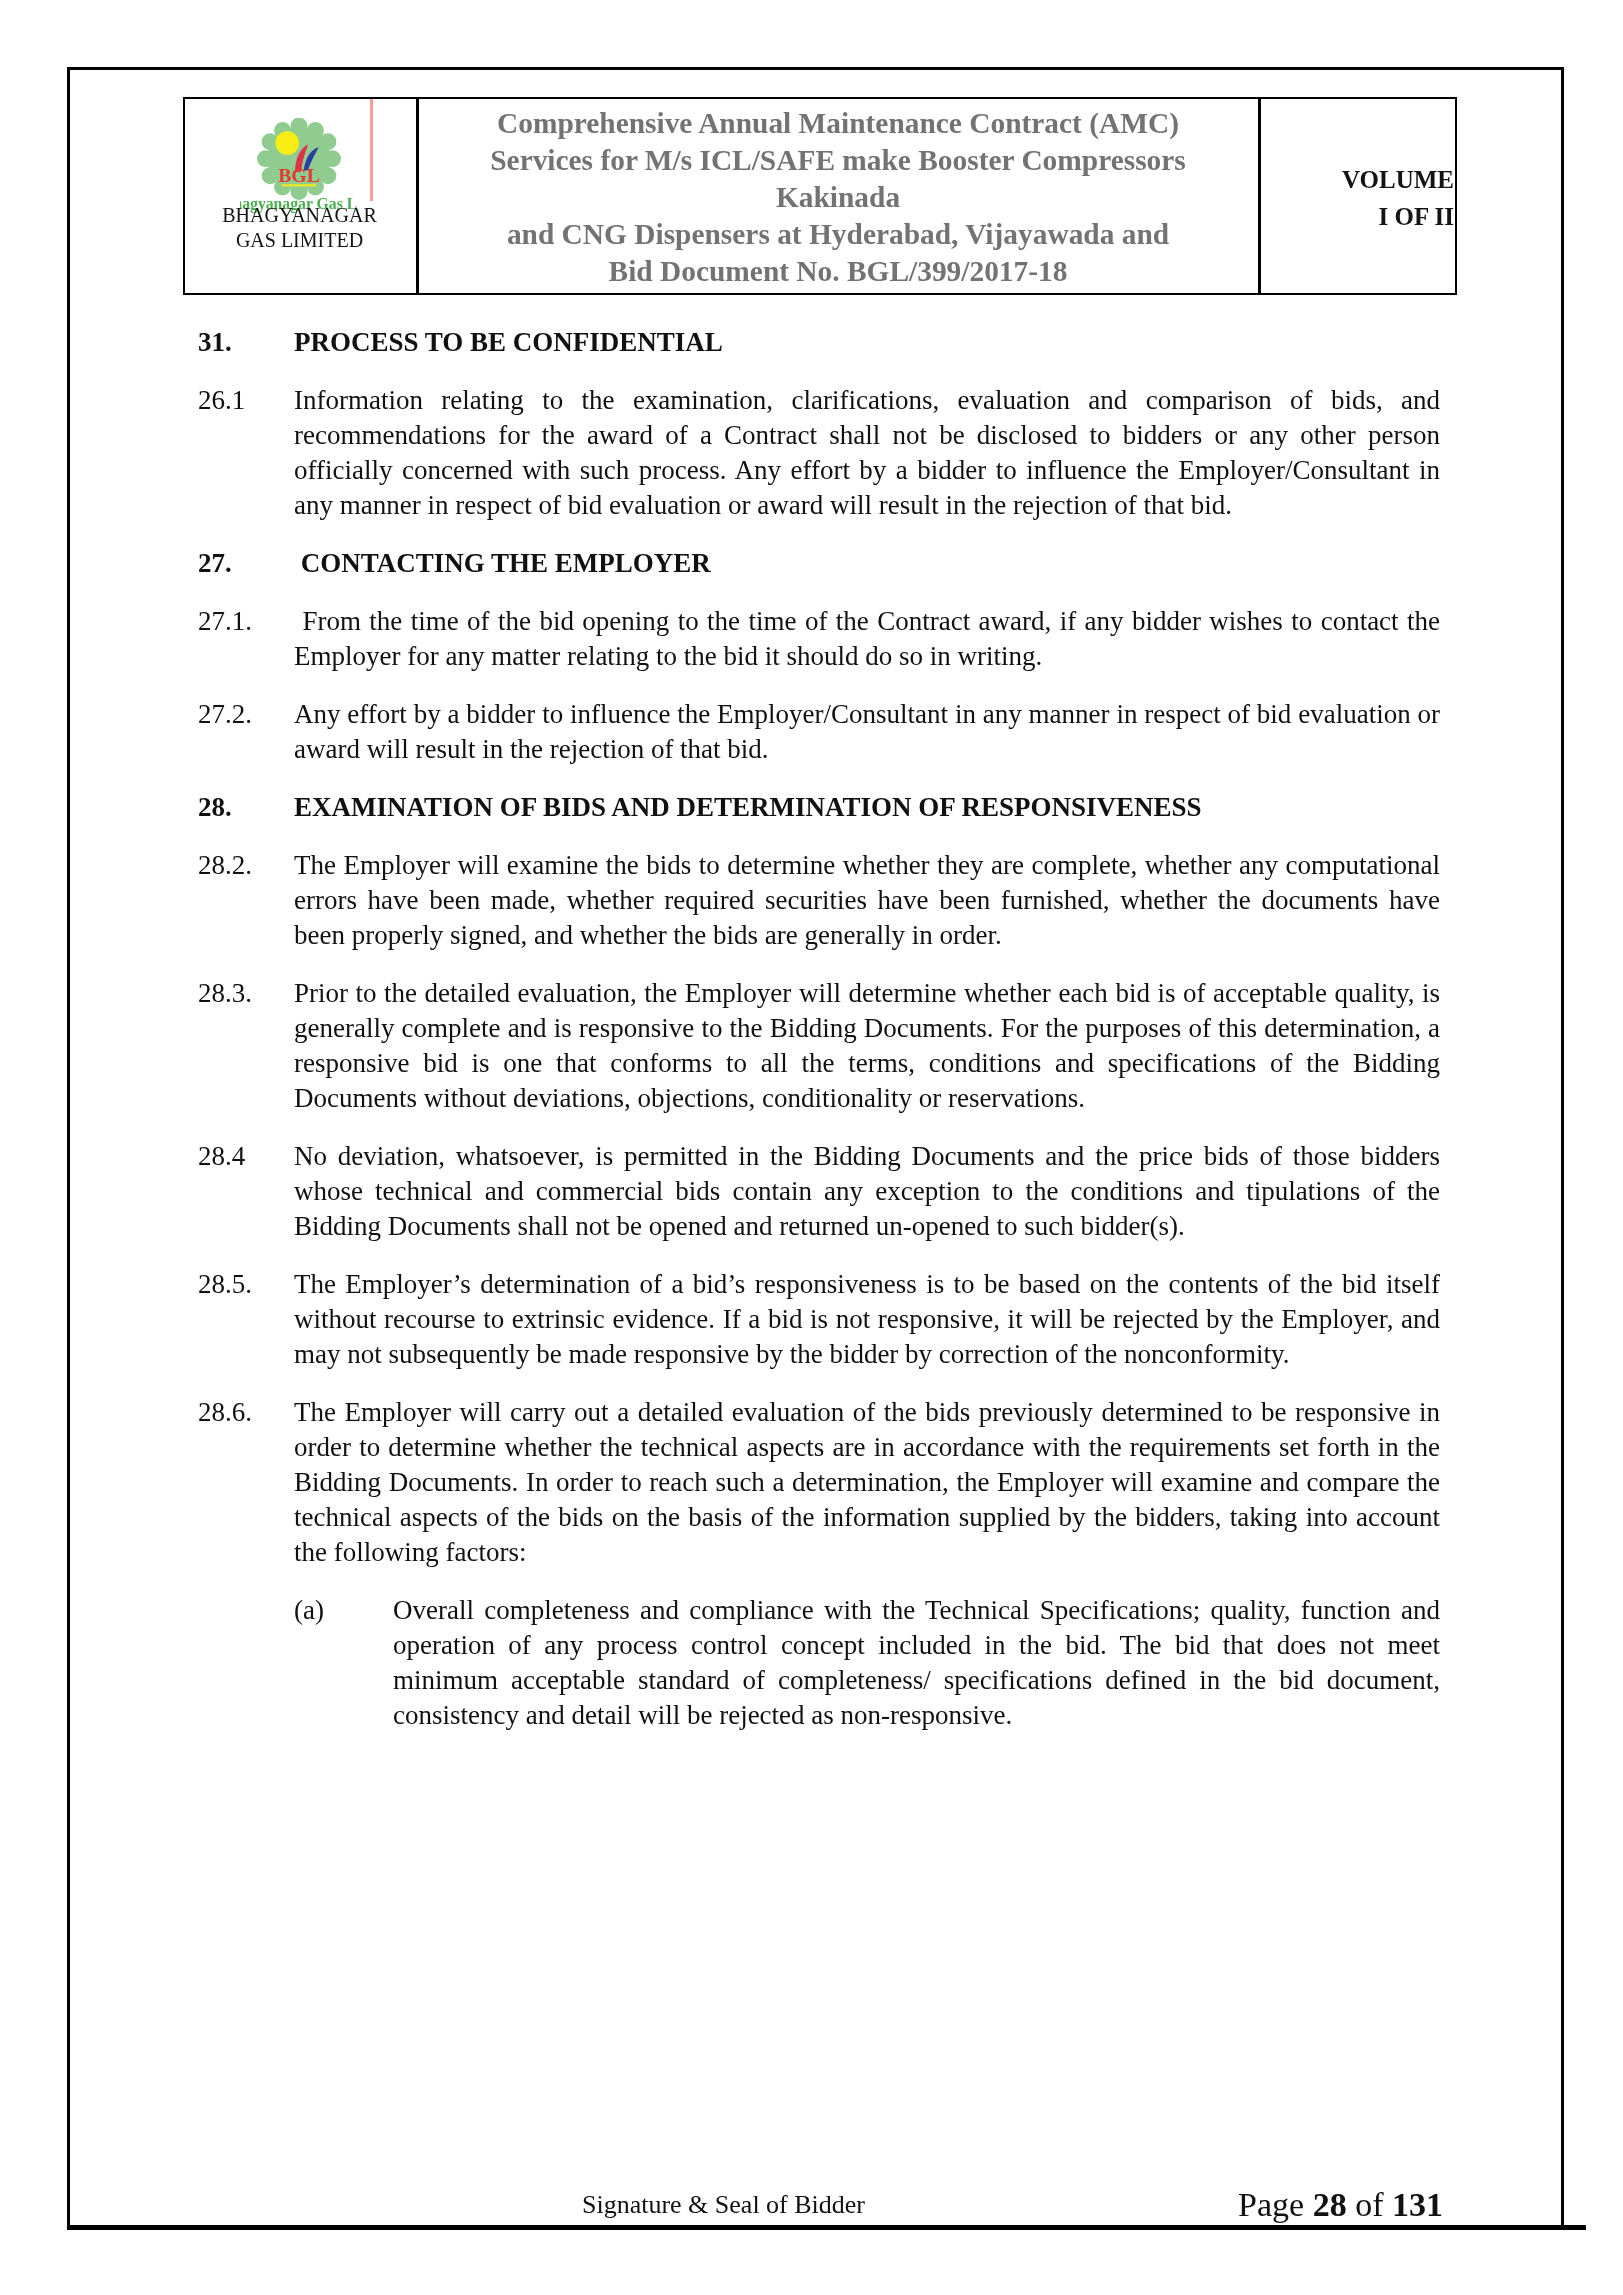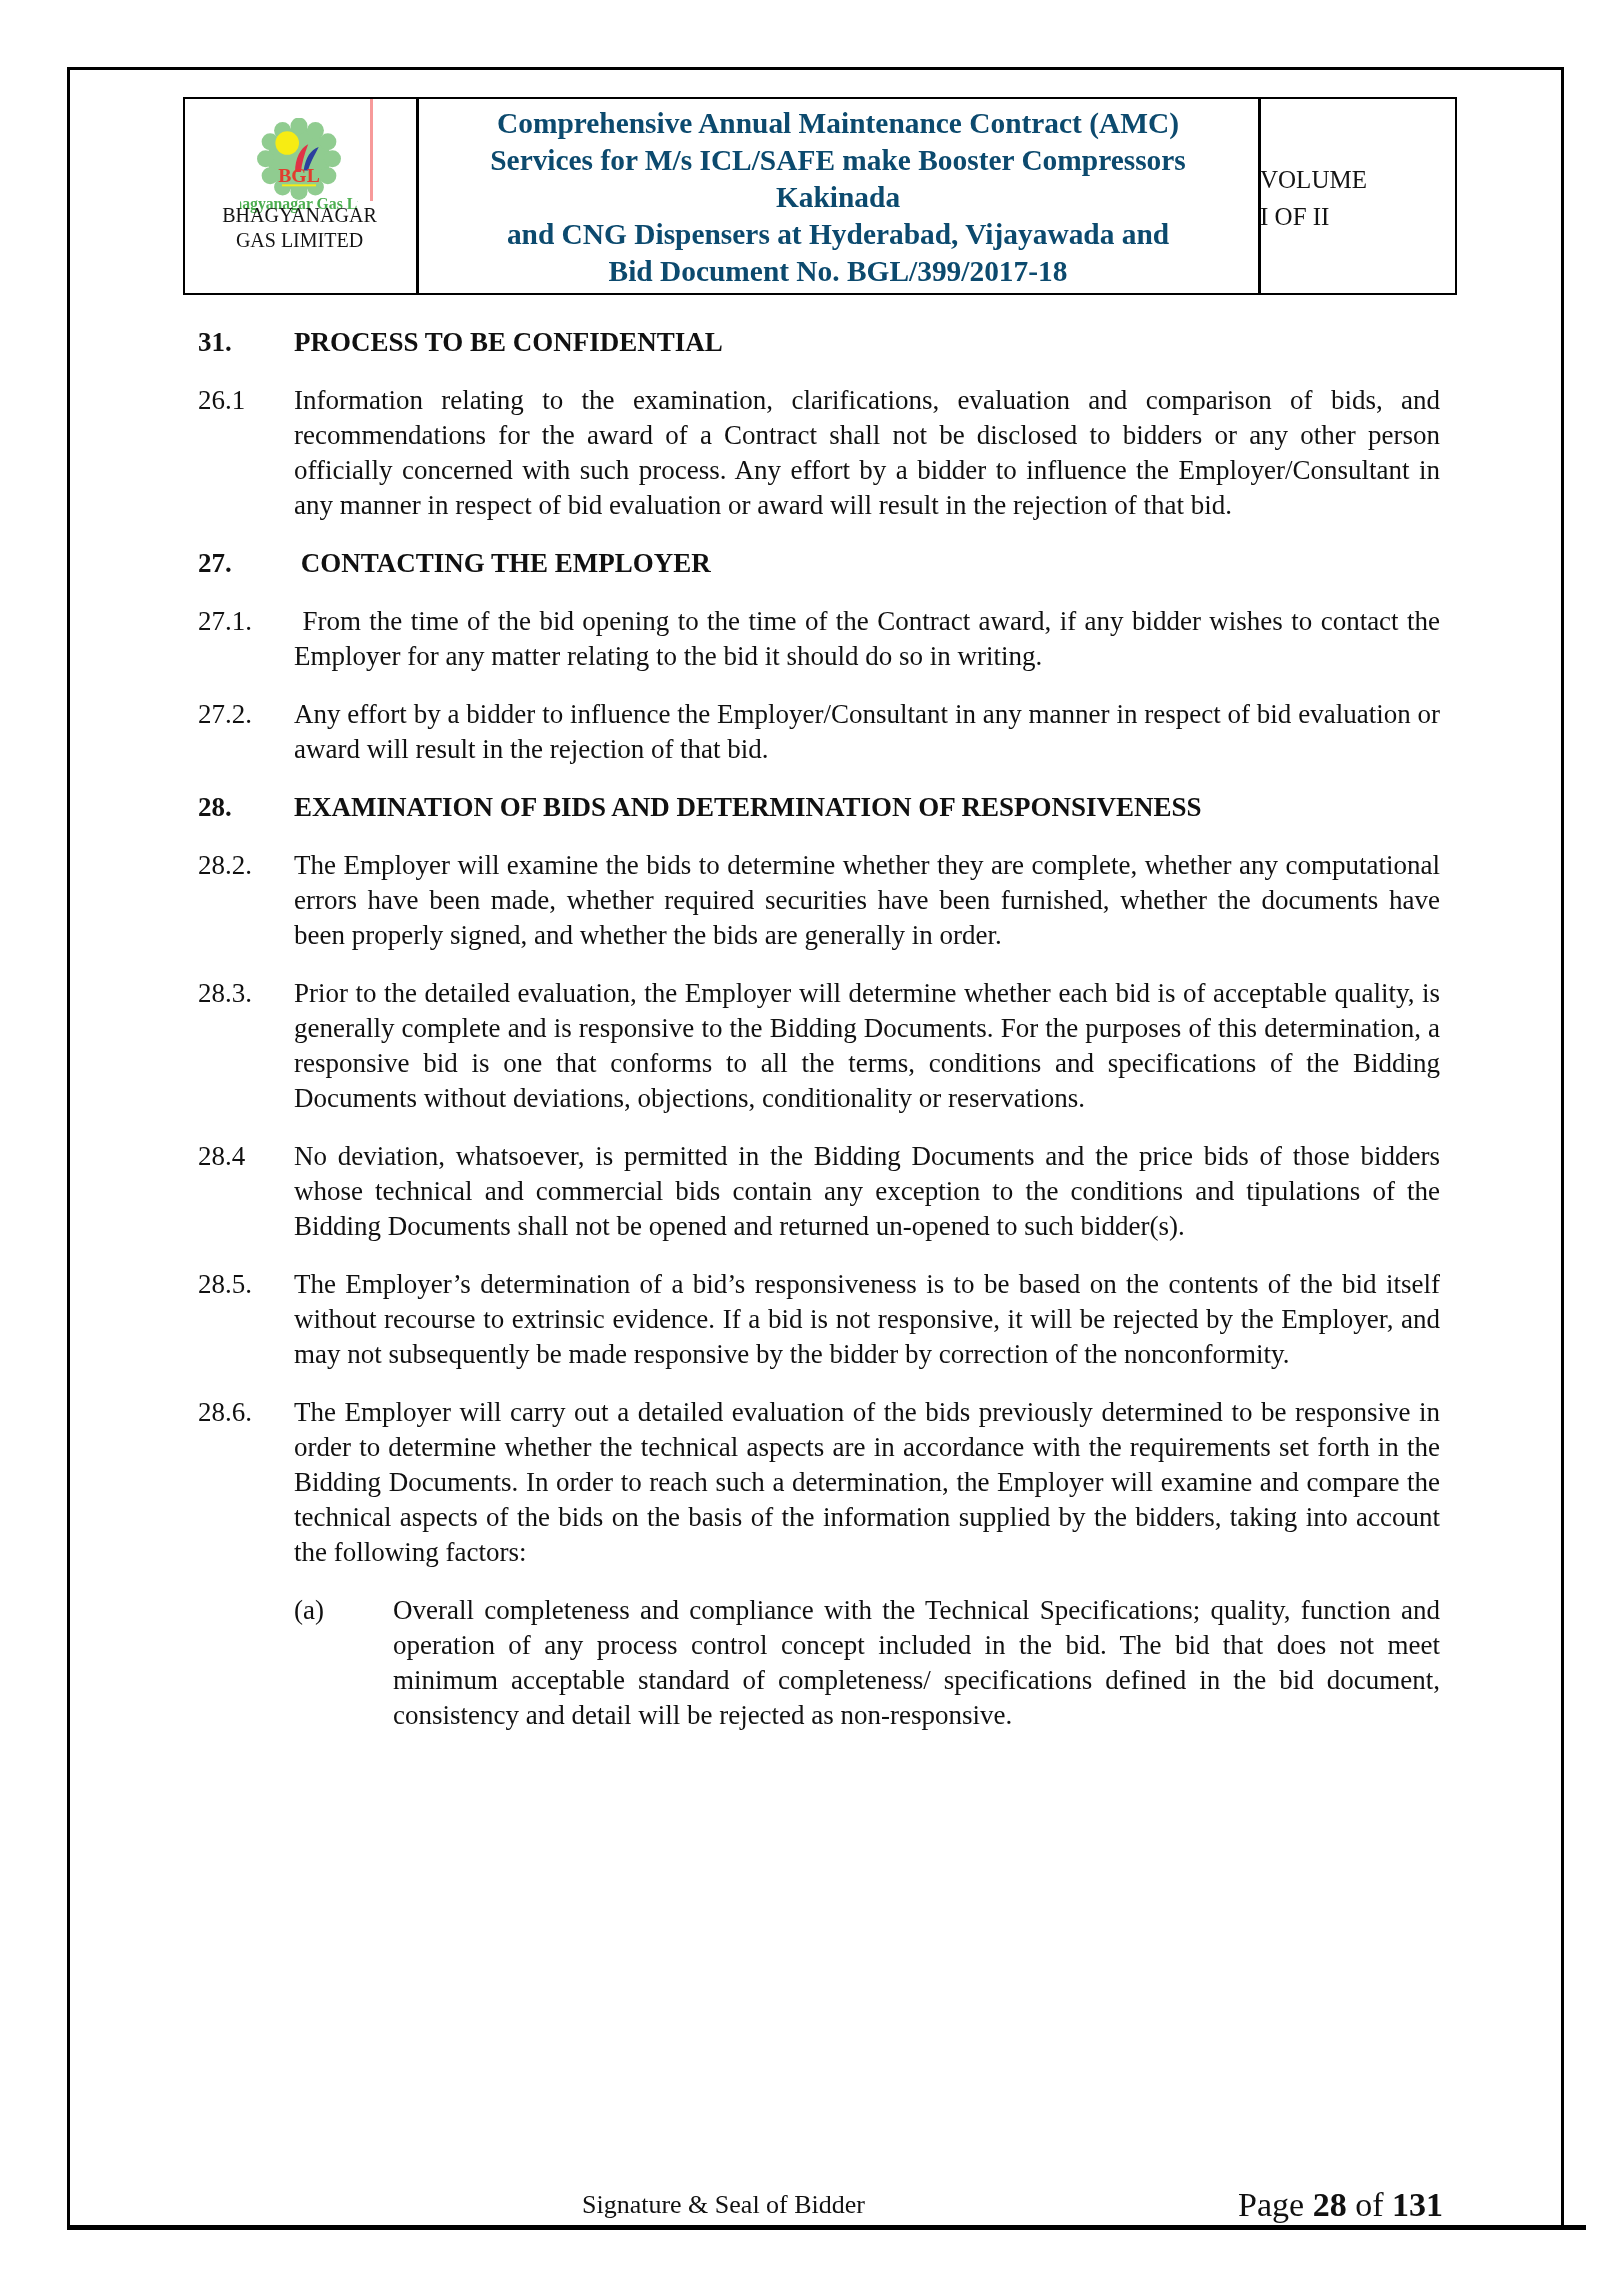--- a/index.html
+++ b/index.html
@@ -13,22 +13,22 @@
   .b-left{left:67px;top:67px;width:2.6px;height:2161px;background:#000;}
   .b-right{left:1561px;top:67px;width:2.6px;height:2161px;background:#000;}
   .b-bottom{left:67px;top:2225px;width:1519px;height:5.2px;background:#000;}
   
   .hdr-table{left:183px;top:97px;width:1274px;height:198px;border:2.6px solid #000;box-sizing:border-box;}
   .hdr-div1{left:416px;top:97px;width:2.6px;height:198px;background:#000;}
   .hdr-div2{left:1258px;top:97px;width:2.6px;height:198px;background:#000;}
   .pink-line{left:370px;top:99px;width:2.6px;height:102px;background:#f79a9a;}
   .logo-box{left:240px;top:118px;width:118px;height:96px;}
   .company{left:185px;top:203px;width:229px;text-align:center;font-size:20px;line-height:25px;color:#141414;}
-  .title-cell{left:421px;top:105px;width:834px;text-align:center;font-weight:bold;font-size:29.4px;line-height:37px;color:#0c4a6e;}
-  .volume-cell{left:1260px;top:161px;width:194px;text-align:left;font-size:25px;line-height:37px;color:#141414;}
+  .title-cell{left:421px;top:105px;width:834px;text-align:center;font-weight:bold;font-size:29.4px;line-height:37px;color:#737373;}
+  .volume-cell{left:1260px;top:161px;width:194px;text-align:right;font-size:25px;line-height:37px;color:#141414;font-weight:bold;}
   
   .body-flow{left:198px;top:325px;width:1242px;}
   .item{position:relative;margin:0 0 23px 0;font-size:27px;line-height:35px;}
   .item:last-child{margin-bottom:0;}
   .item .num{position:absolute;left:0;top:0;white-space:pre;}
   .item .txt{margin-left:96px;width:1146px;text-align:justify;text-align-last:left;}
   .item.heading{font-weight:bold;}
   .item.heading .txt{text-align:left;}
   .subitem .txt{margin-left:96px;width:1146px;position:relative;}
   .subitem .sub-num{position:absolute;left:0;top:0;}

